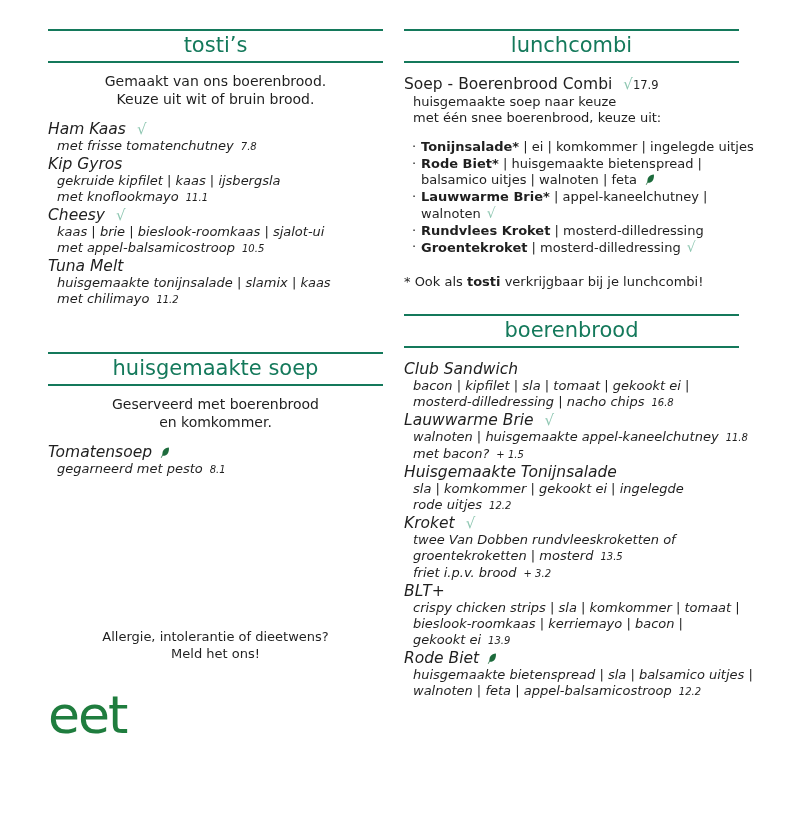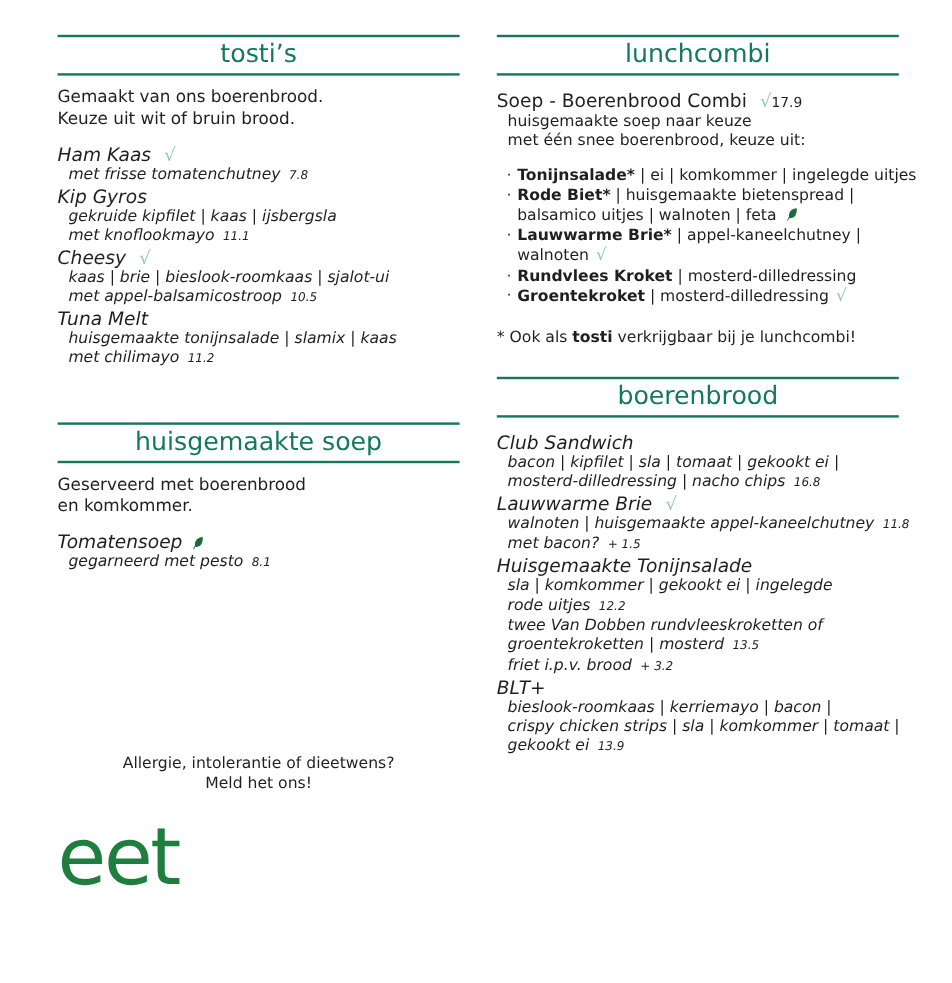--- a/index.html
+++ b/index.html
@@ -3,47 +3,47 @@
 <meta charset="utf-8">
 <style>
   :root{
     --green:#14795b; --logo:#1f7d3e; --check:#8fc7b2; --leaf:#1d6b3c; --text:#1f1f1f;
   }
   html,body{margin:0;padding:0;background:#fff;}
   .page{position:relative;width:793px;height:819px;background:#fff;overflow:hidden;
         font-family:"DejaVu Sans",sans-serif;color:var(--text);}
   .col{position:absolute;top:0;}
   .col-left{left:48px;width:335px;}
-  .col-right{left:414px;width:335px;}
+  .col-right{left:404px;width:335px;}
   .sec-first{margin-top:29px;}
   .sec-soep{margin-top:44px;}
   .sec-boeren{margin-top:24px;}
   .sec-head{border-top:2px solid var(--green);border-bottom:2px solid var(--green);}
   .sec-title{margin:0;padding:3px 0 4px;text-align:center;color:var(--green);
              font-size:21px;font-weight:normal;line-height:23px;}
-  .intro{margin:10px 0 0;text-align:left;font-size:14px;line-height:17.5px;white-space:nowrap;}
+  .intro{margin:10px 0 0;text-align:center;font-size:14px;line-height:17.5px;white-space:nowrap;}
   .items{margin-top:12px;font-style:italic;}
   .name-line{font-size:15.5px;line-height:18px;white-space:nowrap;}
   .item-name{color:var(--text);}
   .item-desc{margin-left:9px;font-size:13px;line-height:16px;white-space:nowrap;}
   .price{font-size:10px;margin-left:7px;}
   .combo{margin-top:12px;}
   .combo-price{font-size:11.5px;}
   .bullets{margin-top:13px;}
   .bullet-line{position:relative;padding-left:17px;font-size:13px;line-height:16.5px;white-space:nowrap;}
   .dot{position:absolute;left:8px;top:0;}
   .bullet-line b{font-weight:bold;}
   .footnote{margin-top:17px;font-size:13px;line-height:16px;white-space:nowrap;}
   .icon-check{color:var(--check);font-size:15px;margin-left:11px;}
   .bullet-line .icon-check,.item-desc .icon-check{font-size:14px;margin-left:6px;}
   .icon-leaf svg{width:12px;height:13px;margin-left:7px;vertical-align:-2px;}
   .icon-leaf path{fill:var(--leaf);}
   .icon-leaf path + path{fill:none;stroke:var(--leaf);stroke-width:1.1;}
   .note{margin-top:150px;text-align:center;font-size:13px;line-height:17px;}
-  .logo{margin-top:8px;font-size:66px;line-height:80px;color:var(--logo);
+  .logo{margin-top:8px;font-size:52px;line-height:80px;color:var(--logo);
         letter-spacing:-2px;}
 </style>
 </head>
 <body>
 
 <div class="page">
 
   <div class="col col-left">
 
     <section class="sec-first">
@@ -148,27 +148,36 @@
             <div class="name-line"><span class="item-name">Lauwwarme Brie</span><span class="icon-check">√</span></div>
             <div class="item-desc"><span>walnoten | huisgemaakte appel-kaneelchutney</span><span class="price">11.8</span></div>
             <div class="item-desc"><span>met bacon?</span><span class="price">+ 1.5</span></div>
           </div>
           <div class="menu-item">
             <div class="name-line"><span class="item-name">Huisgemaakte Tonijnsalade</span></div>
             <div class="item-desc"><span>sla | komkommer | gekookt ei | ingelegde</span></div>
             <div class="item-desc"><span>rode uitjes</span><span class="price">12.2</span></div>
           </div>
           <div class="menu-item">
+            <div class="name-line"><span class="item-name">Kroket</span><span class="icon-check">√</span></div>
             <div class="item-desc"><span>twee Van Dobben rundvleeskroketten of</span></div>
             <div class="item-desc"><span>groentekroketten | mosterd</span><span class="price">13.5</span></div>
             <div class="item-desc"><span>friet i.p.v. brood</span><span class="price">+ 3.2</span></div>
           </div>
           <div class="menu-item">
             <div class="name-line"><span class="item-name">BLT+</span></div>
+            <div class="item-desc"><span>crispy chicken strips | sla | komkommer | tomaat |</span></div>
             <div class="item-desc"><span>bieslook-roomkaas | kerriemayo | bacon |</span></div>
-            <div class="item-desc"><span>crispy chicken strips | sla | komkommer | tomaat |</span></div>
             <div class="item-desc"><span>gekookt ei</span><span class="price">13.9</span></div>
+          </div>
+          <div class="menu-item">
+            <div class="name-line"><span class="item-name">Rode Biet</span><span class="icon-leaf"><svg viewBox="0 0 16 16">
+                  <path d="M13.2 1.3C6.9 1.9 3.7 5.7 4.7 12.4 11.1 12.7 13.8 8 13.2 1.3Z"></path>
+                  <path d="M3 15C4.5 11.4 6.6 8.6 9.8 5.9"></path>
+                </svg></span></div>
+            <div class="item-desc"><span>huisgemaakte bietenspread | sla | balsamico uitjes |</span></div>
+            <div class="item-desc"><span>walnoten | feta | appel-balsamicostroop</span><span class="price">12.2</span></div>
           </div>
         </div>
     </section>
 
   </div>
 </div>
 
 </body></html>

